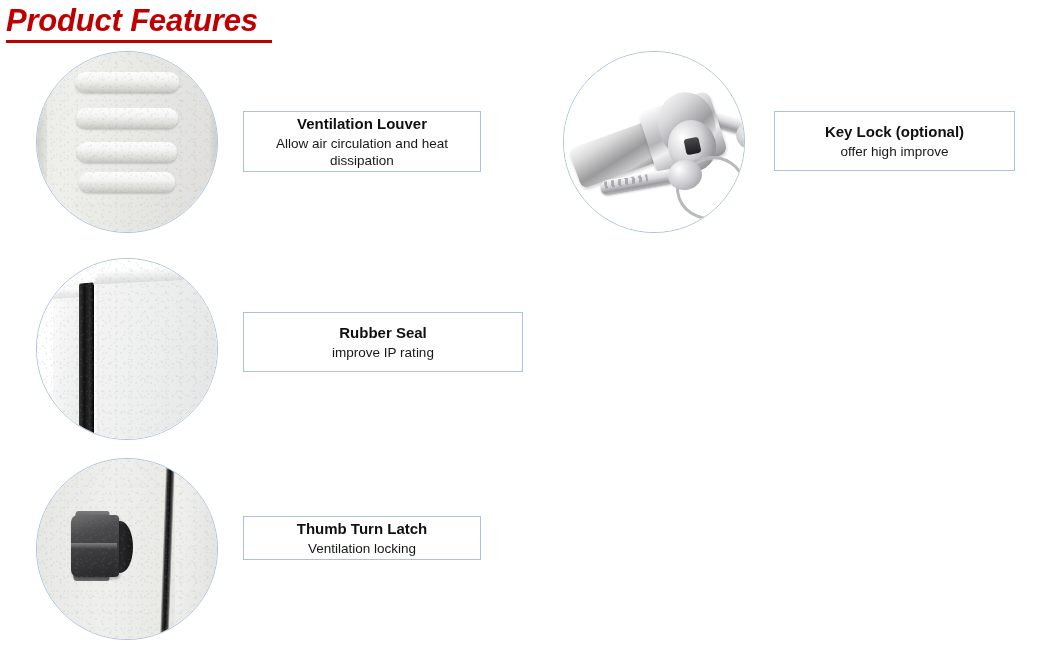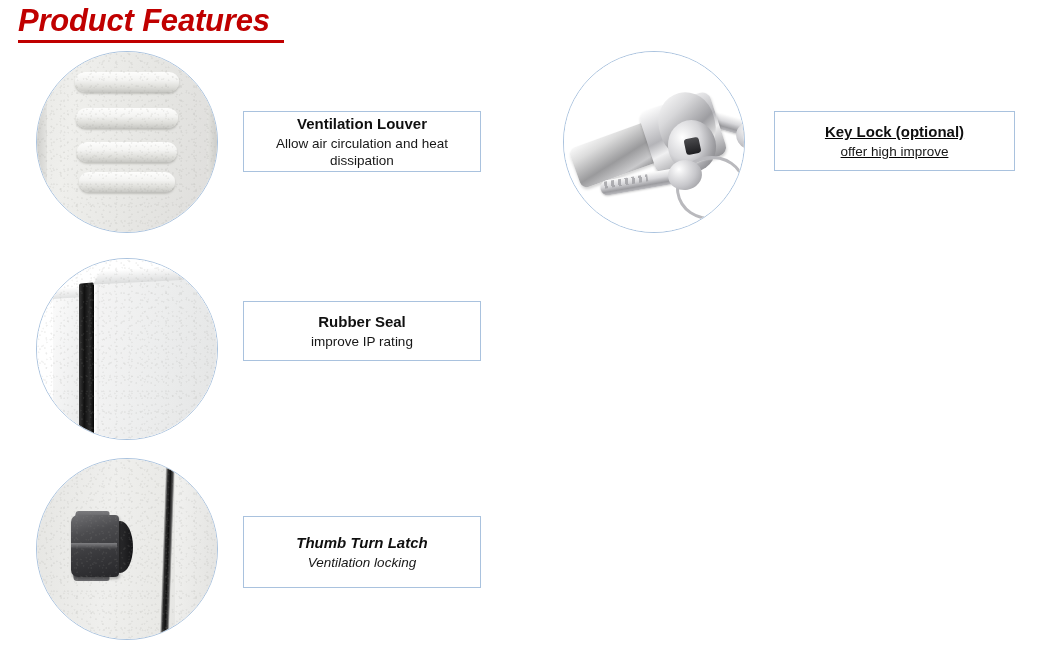--- a/index.html
+++ b/index.html
@@ -12,21 +12,21 @@
     height: 656px;
     position: relative;
     overflow: hidden;
     font-family: "Liberation Sans", sans-serif;
     -webkit-font-smoothing: antialiased;
   }
 
   
   #page-title-wrap {
     position: absolute;
-    left: 18px;
+    left: 6px;
     top: 2px;
     width: 300px;
   }
   #page-title {
     font-size: 31px;
     font-weight: bold;
     font-style: italic;
     color: #C00000;
     letter-spacing: -0.2px;
     line-height: 38px;
@@ -368,41 +368,41 @@
       <div class="cam-ring"></div>
       <div class="cam-face"></div>
       <div class="cam-keyhole"></div>
       <div class="key-ring"></div>
       <div class="key key-b"></div>
       <div class="key-teeth"></div>
       <div class="key-b-head"></div>
     </div>
   </div>
 
-  <div class="label-box" style="left:774px; top:111px; width:241px; height:60px;text-decoration:underline;">
+  <div class="label-box" style="left:774px; top:111px; width:241px; height:60px;">
     <div class="label-title">Key Lock (optional)</div>
     <div class="label-desc">offer high improve</div>
   </div>
 </div>
 
 <div class="feature">
 
   <div class="photo-circle" style="left:36px; top:258px;">
     <div class="photo-inner">
       <div class="seal-bg"></div>
       <div class="seal-back-panel"></div>
       <div class="seal-back-top"></div>
       <div class="seal-strip"></div>
       <div class="seal-door-front"></div>
       <div class="seal-door-top"></div>
       <div class="speckle"></div>
     </div>
   </div>
 
-  <div class="label-box" style="left:243px; top:301px; width:238px; height:60px;">
+  <div class="label-box" style="left:243px; top:312px; width:280px; height:60px;">
     <div class="label-title">Rubber Seal</div>
     <div class="label-desc">improve IP rating</div>
   </div>
 </div>
 
 <div class="feature">
 
   <div class="photo-circle" style="left:36px; top:458px;">
     <div class="photo-inner">
       <div class="latch-bg"></div>
@@ -410,17 +410,17 @@
       <div class="latch-door-gap"></div>
       <div class="latch-knob-base"></div>
       <div class="latch-knob-wing-t"></div>
       <div class="latch-knob-wing-b"></div>
       <div class="latch-knob-body"></div>
       <div class="latch-knob-slot"></div>
       <div class="speckle"></div>
     </div>
   </div>
 
-  <div class="label-box" style="left:243px; top:516px; width:238px; height:72px;font-style:italic;">
+  <div class="label-box" style="left:243px; top:516px; width:238px; height:44px;">
     <div class="label-title">Thumb Turn Latch</div>
     <div class="label-desc">Ventilation locking</div>
   </div>
 </div>
 
 </body></html>

